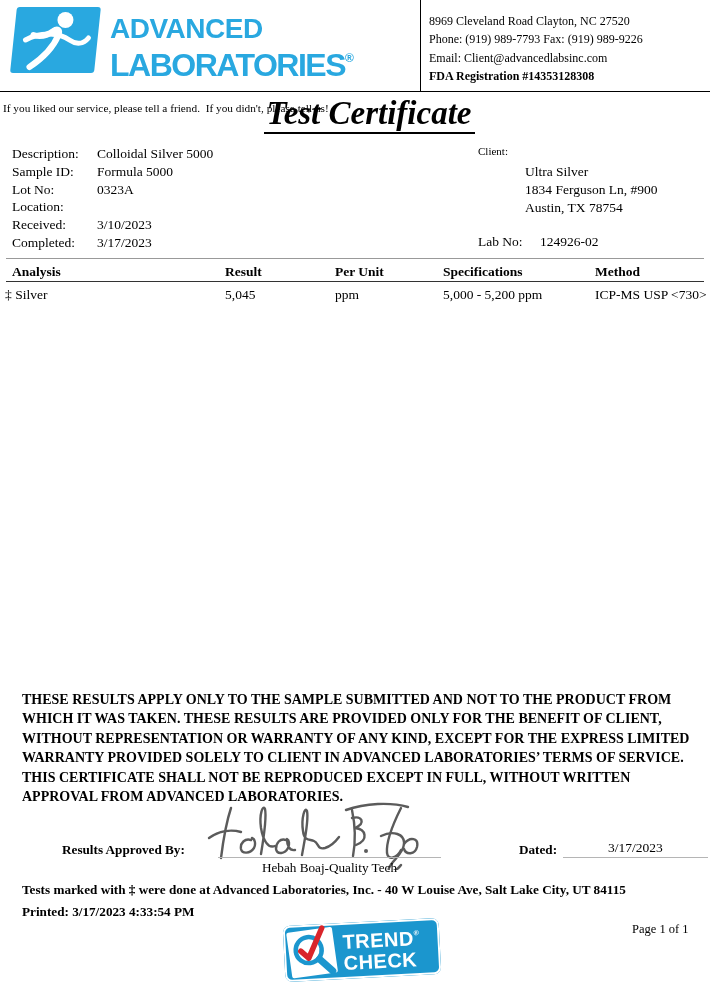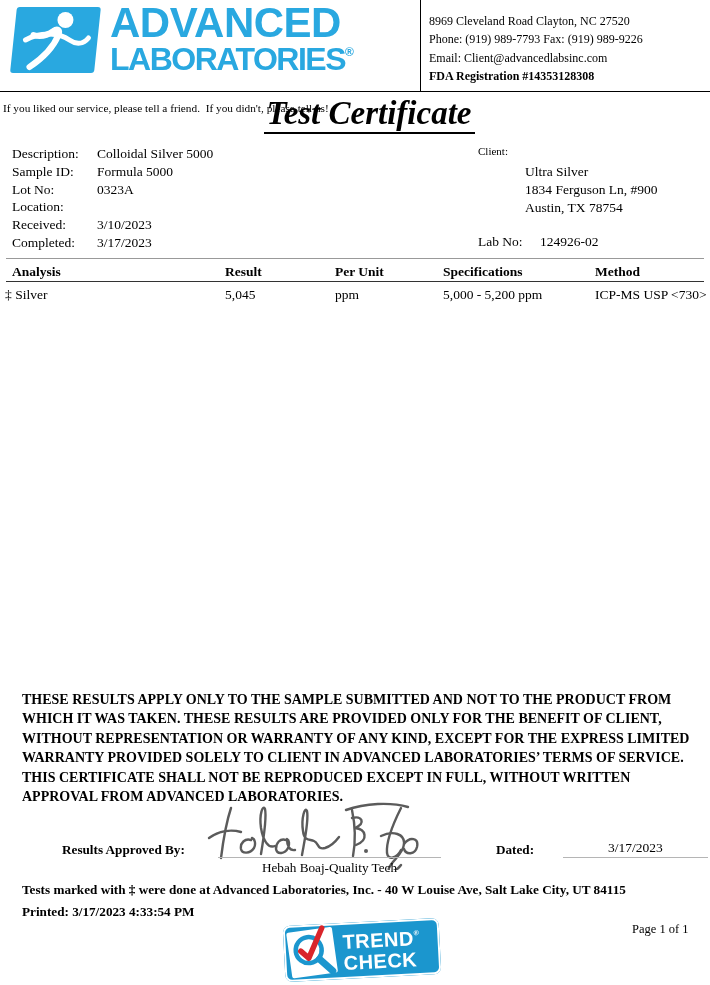--- a/index.html
+++ b/index.html
@@ -16,21 +16,21 @@
   }
   
   .logo-wrap { position: absolute; left: 10px; top: 4px; display: flex; }
   .logo-mark {
     width: 84px; height: 66px; background: #29a8e0;
     transform: skewX(-6deg); transform-origin: bottom left;
     border-radius: 3px; position: relative; margin-top: 3px;
   }
   .logo-mark svg { position: absolute; left: 0; top: 0; transform: skewX(6deg); }
   .logo-text { margin-left: 16px; font-family: "Liberation Sans", sans-serif; font-weight: bold; color: #29a8e0; }
-  .logo-line1 { font-size: 42px; line-height: 31px; letter-spacing: -0.5px; margin-top: 3px; }
+  .logo-line1 { font-size: 28px; line-height: 31px; letter-spacing: -0.5px; margin-top: 9px; }
   .logo-line2 { font-size: 32px; line-height: 29px; letter-spacing: -1.5px; }
   .reg-mark { font-size: 12px; vertical-align: 14px; letter-spacing: 0; }
   .tagline { position: absolute; left: 3px; top: 74px; font-size: 11.3px; white-space: pre-wrap; margin-top: 28px; }
   .vline { position: absolute; left: 420px; top: 0; width: 0; height: 92px; border-left: 1.4px solid #000; }
   .contact { position: absolute; left: 429px; top: 12px; font-size: 12px; line-height: 18.3px; }
   .contact .fda { font-weight: bold; }
   .hline-header { position: absolute; left: 0; top: 91px; width: 710px; height: 0; border-top: 1.6px solid #000; }
   
   .title-row { position: absolute; left: 0; top: 95px; width: 710px; text-align: center; padding-left: 28px; }
   .title {
@@ -56,21 +56,21 @@
   .tbl-data .c0 { left: 5px; }
   
   .disclaimer { position: absolute; left: 22px; width: 682px; font-weight: bold; font-size: 14px; line-height: 19.4px; white-space: pre-line; }
   .disc1 { top: 690px; }
   .disc2 { top: 768px; }
   
   .approved-label { position: absolute; left: 62px; top: 842px; font-size: 13.2px; font-weight: bold; }
   .signature { position: absolute; left: 205px; top: 798px; }
   .sig-line { position: absolute; left: 218px; top: 857px; width: 223px; border-top: 1px solid #b5b5b5; }
   .sig-name { position: absolute; left: 218px; top: 860px; width: 223px; text-align: center; font-size: 13.2px; }
-  .dated-label { position: absolute; left: 496px; top: 842px; font-size: 13.2px; font-weight: bold; }
+  .dated-label { position: absolute; left: 519px; top: 842px; font-size: 13.2px; font-weight: bold; }
   .dated-value { position: absolute; left: 563px; top: 840px; width: 145px; text-align: center; font-size: 13.5px; }
   .date-line { position: absolute; left: 563px; top: 857px; width: 145px; border-top: 1px solid #b5b5b5; }
   
   .tests-note { position: absolute; left: 22px; top: 882px; font-size: 13.2px; font-weight: bold; }
   .printed { position: absolute; left: 22px; top: 904px; font-size: 13.2px; font-weight: bold; }
   .page-num { position: absolute; left: 632px; top: 922px; font-size: 12.5px; }
   .trend-logo {
     position: absolute; left: 284px; top: 922px; width: 156px; height: 56px;
     background: #1b96ce; border-radius: 7px; transform: rotate(-3deg);
     box-shadow: 0 0 0 2px #ffffff inset; display: flex; align-items: center;

